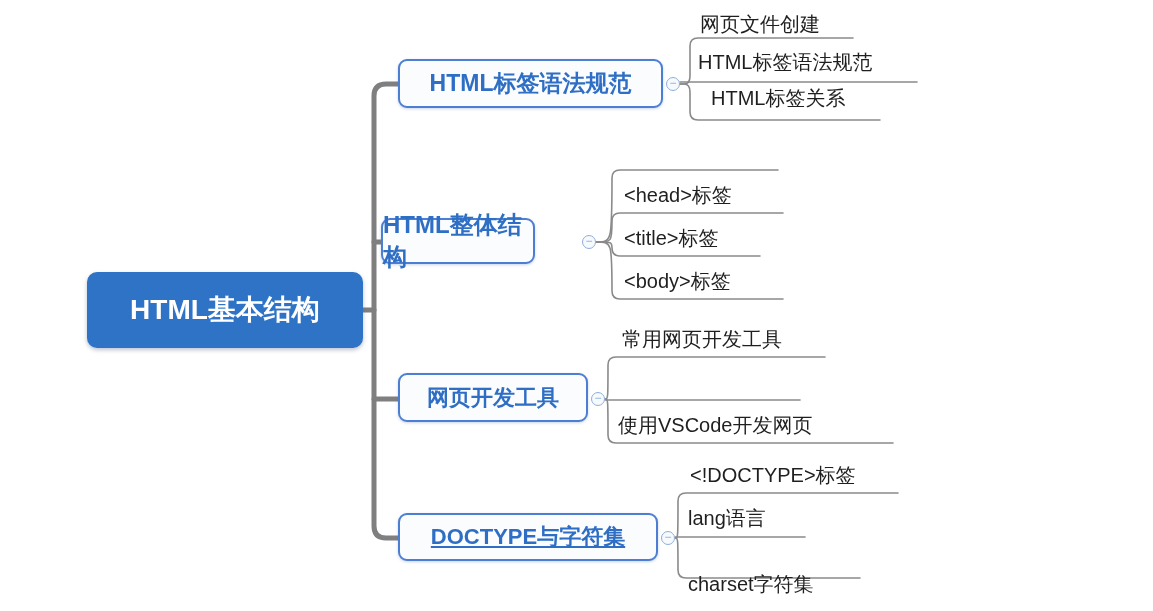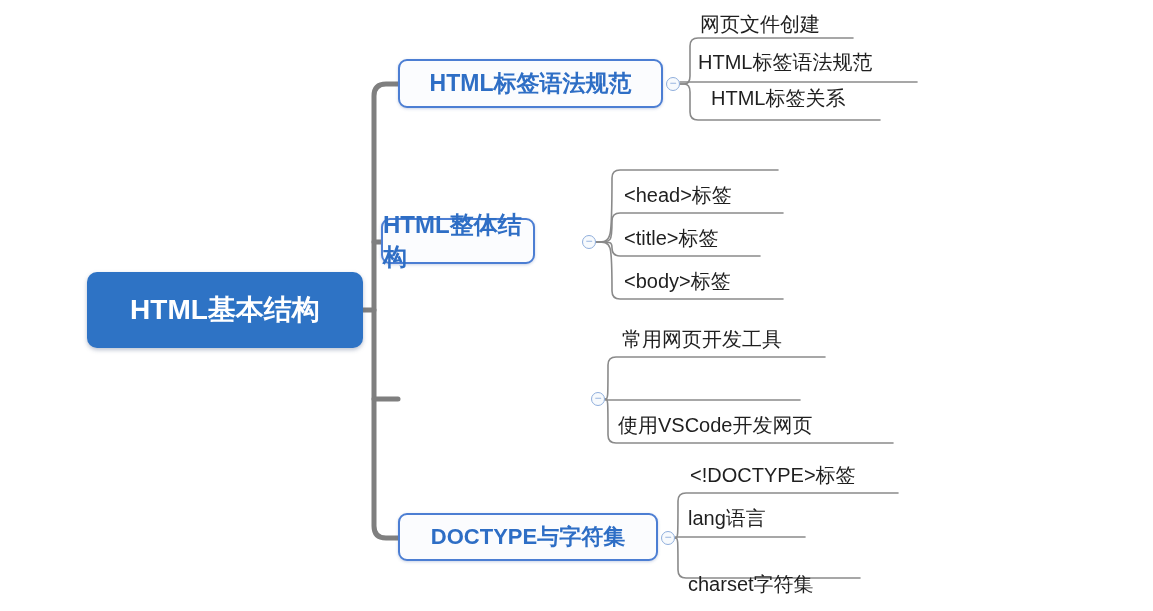--- a/index.html
+++ b/index.html
@@ -21,21 +21,21 @@
   .branch-node{
     position:absolute;background:#fbfcfe;border:2px solid #4c7ed3;border-radius:9px;
     display:flex;align-items:center;justify-content:center;
     color:#2e6ec5;font-weight:bold;
     box-shadow:0 1px 3px rgba(80,110,170,.30);
     box-sizing:border-box;cursor:pointer;
   }
   .branch-1{left:398px;top:59px;width:265px;height:49px;font-size:23px;}
   .branch-2{left:381px;top:218px;width:154px;height:46px;font-size:24px;}
   .branch-3{left:398px;top:373px;width:190px;height:49px;font-size:22px;}
-  .branch-4{left:398px;top:513px;width:260px;height:48px;font-size:22px;}
+  .branch-4{left:398px;top:513px;width:260px;height:48px;font-size:22px;text-decoration:underline;}
 
   .collapse{
     position:absolute;width:14px;height:14px;border-radius:50%;
     background:#f7fafd;border:1.5px solid #8faedc;box-sizing:border-box;
     color:#8faedc;font-size:12px;line-height:10px;text-align:center;
     cursor:pointer;
   }
   .child-topic{
     position:absolute;height:32px;line-height:32px;white-space:nowrap;
     color:#1f1f1f;font-size:20px;cursor:pointer;
@@ -73,20 +73,21 @@
       <path d="M 675 538 C 678 538 678 538 678 501 Q 678 493 686 493 H 898"></path>
       <path d="M 675 537 H 805"></path>
       <path d="M 675 538 C 678 538 678 538 678 570 Q 678 578 686 578 H 860"></path>
     </g>
   </svg>
 
   <div class="root-node">HTML基本结构</div>
 
   <div class="branch-node branch-1">HTML标签语法规范</div>
   <div class="branch-node branch-2">HTML整体结构</div>
+  <div class="branch-node branch-3">网页开发工具</div>
   <div class="branch-node branch-4">DOCTYPE与字符集</div>
 
   <div class="collapse" style="left:666px;top:77px;">−</div>
   <div class="collapse" style="left:582px;top:235px;">−</div>
   <div class="collapse" style="left:591px;top:392px;">−</div>
   <div class="collapse" style="left:661px;top:531px;">−</div>
 
   <div class="child-topic" style="left:700px;top:8px;">网页文件创建</div>
   <div class="child-topic" style="left:698px;top:46px;">HTML标签语法规范</div>
   <div class="child-topic" style="left:698px;top:82px;margin-left:13px;">HTML标签关系</div>

